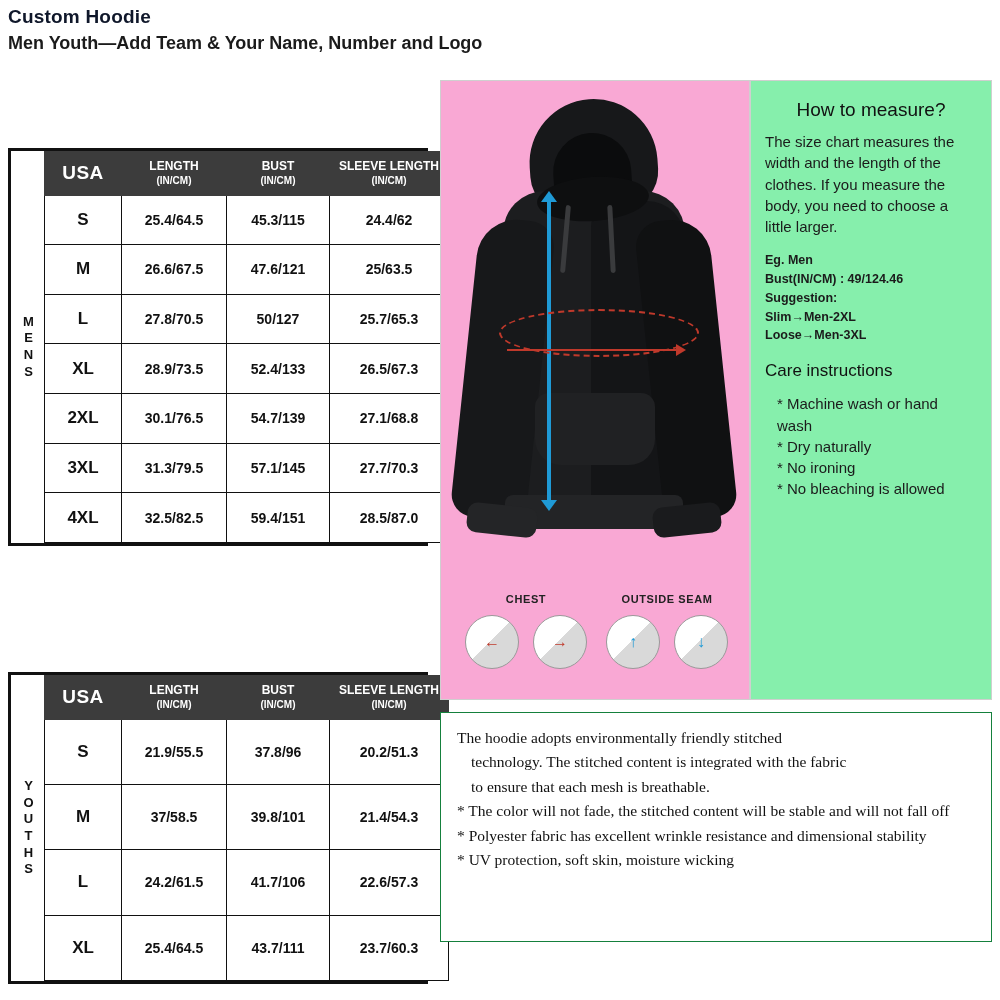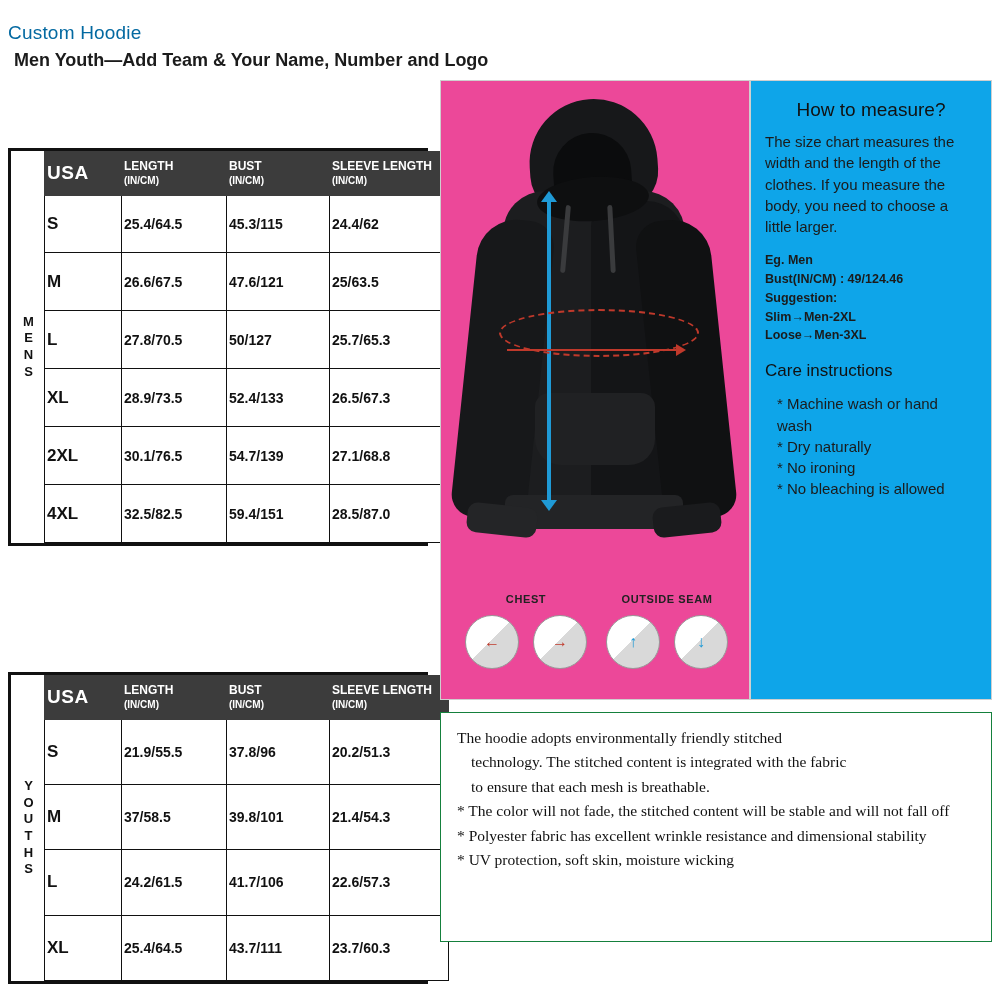--- a/index.html
+++ b/index.html
@@ -23,30 +23,30 @@
 
   
   .header {
     position: absolute;
     left: 8px;
     top: 6px;
     width: 980px;
   }
   .header .title {
     font-size: 19px;
-    font-weight: normal;
+    font-weight: bold;
     letter-spacing: 0.2px;
-    color: #0369a1;
-    margin: 16px 0 5px 0;
+    color: #0f172a;
+    margin: 0 0 5px 0;
   }
   .header .subtitle {
     font-size: 18px;
     font-weight: bold;
     color: #1b1b1b;
-    margin: 6px;
+    margin: 0;
   }
 
   
   .size-block {
     position: absolute;
     background: #ffffff;
     border: 3px solid #111111;
     box-sizing: border-box;
   }
   #mens-block {
@@ -82,21 +82,21 @@
     position: absolute;
     left: 33px;
     top: 0;
     width: 384px;
     height: 100%;
     border-collapse: collapse;
     table-layout: fixed;
   }
   .size-table th, .size-table td {
     border: 1px solid #111111;
-    text-align: left;
+    text-align: center;
     vertical-align: middle;
   }
   .size-table thead th {
     background: #3c3c3c;
     color: #ffffff;
     border-color: #3c3c3c;
     font-size: 12px;
     font-weight: bold;
     line-height: 1.25;
     padding: 7px 2px;
@@ -128,21 +128,21 @@
   .col-bust { width: 98px; }
   .col-slv { width: 114px; }
 
   
   #product-panel {
     position: absolute;
     left: 440px;
     top: 80px;
     width: 310px;
     height: 620px;
-    background: #ec4899;
+    background: #f9a8d4;
     border: 1px solid #cfcfcf;
     box-sizing: border-box;
     overflow: hidden;
   }
   .hoodie-wrap {
     position: absolute;
     left: 0; top: 0;
     width: 310px;
     height: 520px;
   }
@@ -318,21 +318,21 @@
   
   #measure-panel {
     position: absolute;
     left: 750px;
     top: 80px;
     width: 242px;
     height: 620px;
     border: 1px solid #cfcfcf;
     box-sizing: border-box;
     padding: 12px 14px;
-    background: #0ea5e9;
+    background: #86efac;
   }
   #measure-panel h2 {
     font-size: 19px;
     font-weight: normal;
     text-align: center;
     margin: 6px 0 10px 0;
     color: #111111;
   }
   .measure-text {
     font-size: 15px;
@@ -444,20 +444,26 @@
           <td class="size-cell">XL</td>
           <td>28.9/73.5</td>
           <td>52.4/133</td>
           <td>26.5/67.3</td>
         </tr>
         <tr>
           <td class="size-cell">2XL</td>
           <td>30.1/76.5</td>
           <td>54.7/139</td>
           <td>27.1/68.8</td>
+        </tr>
+        <tr>
+          <td class="size-cell">3XL</td>
+          <td>31.3/79.5</td>
+          <td>57.1/145</td>
+          <td>27.7/70.3</td>
         </tr>
         <tr>
           <td class="size-cell">4XL</td>
           <td>32.5/82.5</td>
           <td>59.4/151</td>
           <td>28.5/87.0</td>
         </tr>
       </tbody>
     </table>
   </div>

